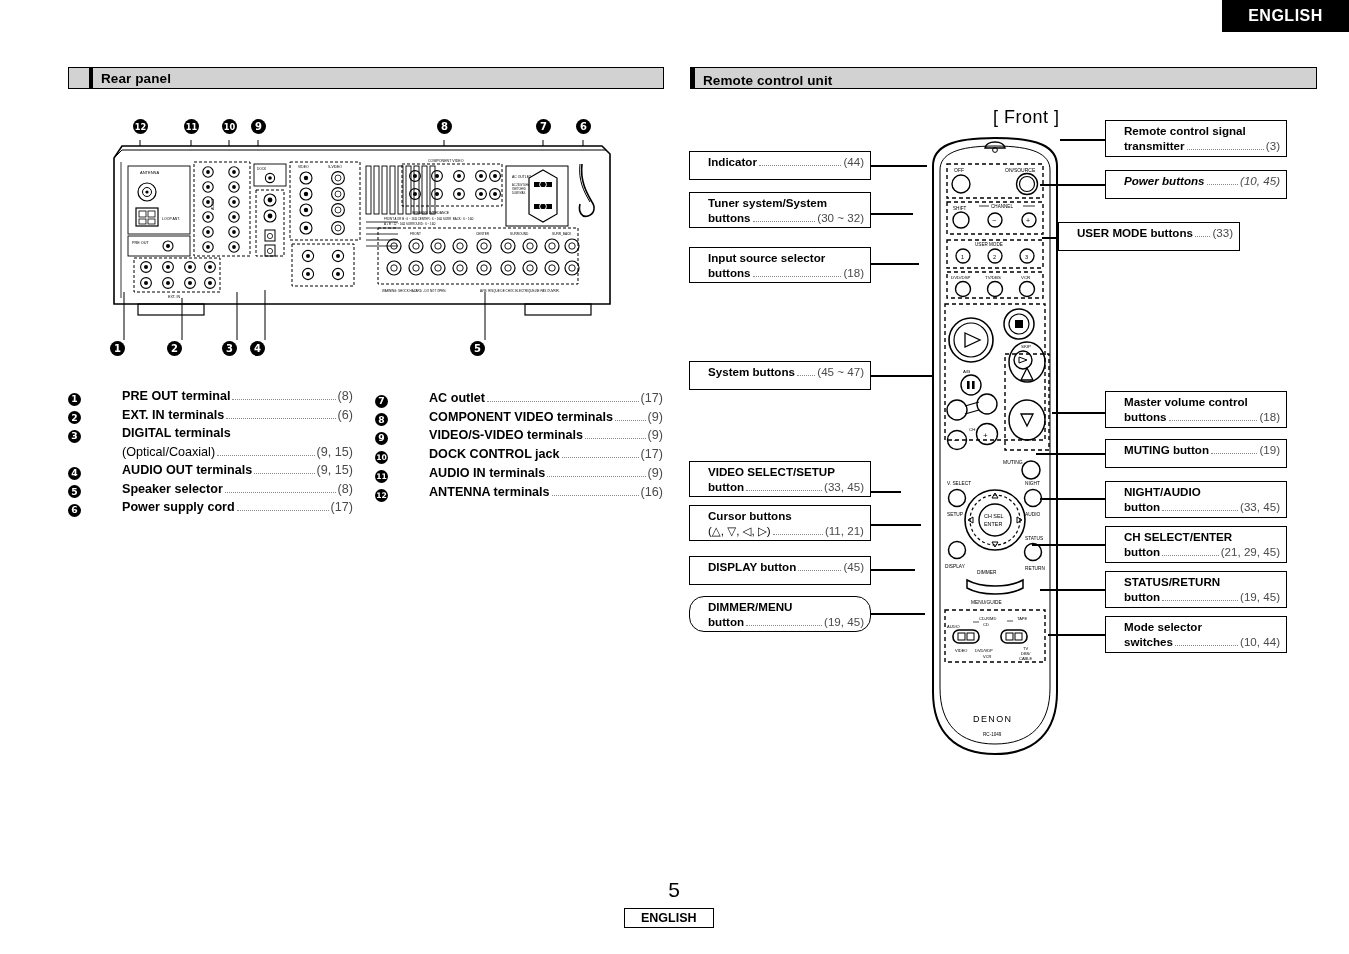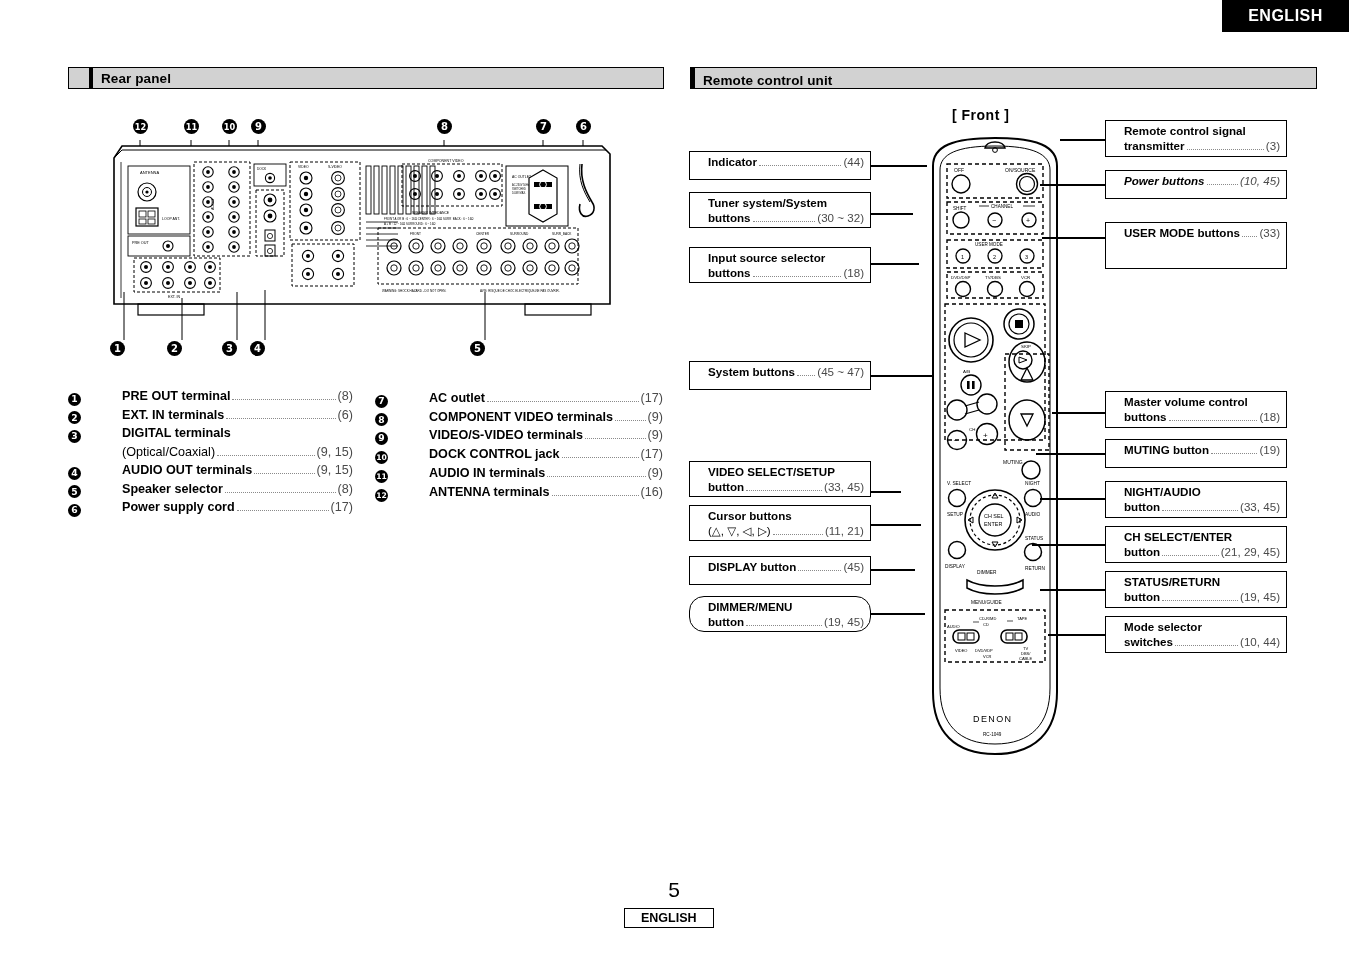--- a/index.html
+++ b/index.html
@@ -36,21 +36,21 @@
            padding:3px 6px 3px 18px;font-size:11.6px;line-height:14.5px;}
   .co-line{display:flex;align-items:baseline;white-space:nowrap;}
   .co-bold{font-weight:bold;}
   .co-dots{flex:1 1 auto;border-bottom:1.6px dotted #8a8a8a;margin:0 2px 3px 2px;min-width:5px;}
   .co-pg{color:#4a4a4a;}
 
   
   .lead{position:absolute;background:#000;}
 
   
-  .front-label{position:absolute;font-size:14px;font-weight:bold;letter-spacing:.5px;}
+  .front-label{position:absolute;font-size:18px;font-weight:normal;letter-spacing:.5px;margin-left:41px;}
 
   
   .fig-num{position:absolute;width:15px;height:15px;border-radius:50%;background:#000;
            color:#fff;font-size:10px;font-weight:bold;display:flex;align-items:center;
            justify-content:center;font-family:"DejaVu Sans",sans-serif;}
   .fig-num.w{font-size:8.2px;}
 
   
   .pg-no{position:absolute;font-size:21px;text-align:center;width:60px;}
   .pg-eng{position:absolute;border:1.7px solid #000;font-size:12.5px;font-weight:bold;
@@ -687,21 +687,21 @@
 </div>
 
 <div class="callout" style="left:1105px;top:170px;width:182px;height:29px;font-style:italic;">
   <div class="co-line">
     <span class="co-bold">Power buttons</span>
     <span class="co-dots"></span>
     <span class="co-pg">(10, 45)</span>
   </div>
 </div>
 
-<div class="callout" style="left:1105px;top:222px;width:182px;height:47px;">
+<div class="callout" style="left:1058px;top:222px;width:182px;height:29px;">
   <div class="co-line">
     <span class="co-bold">USER MODE buttons</span>
     <span class="co-dots"></span>
     <span class="co-pg">(33)</span>
   </div>
 </div>
 
 <div class="callout" style="left:1105px;top:391px;width:182px;height:37px;">
   <div class="co-line">
       <span class="co-bold">Master volume control</span>

